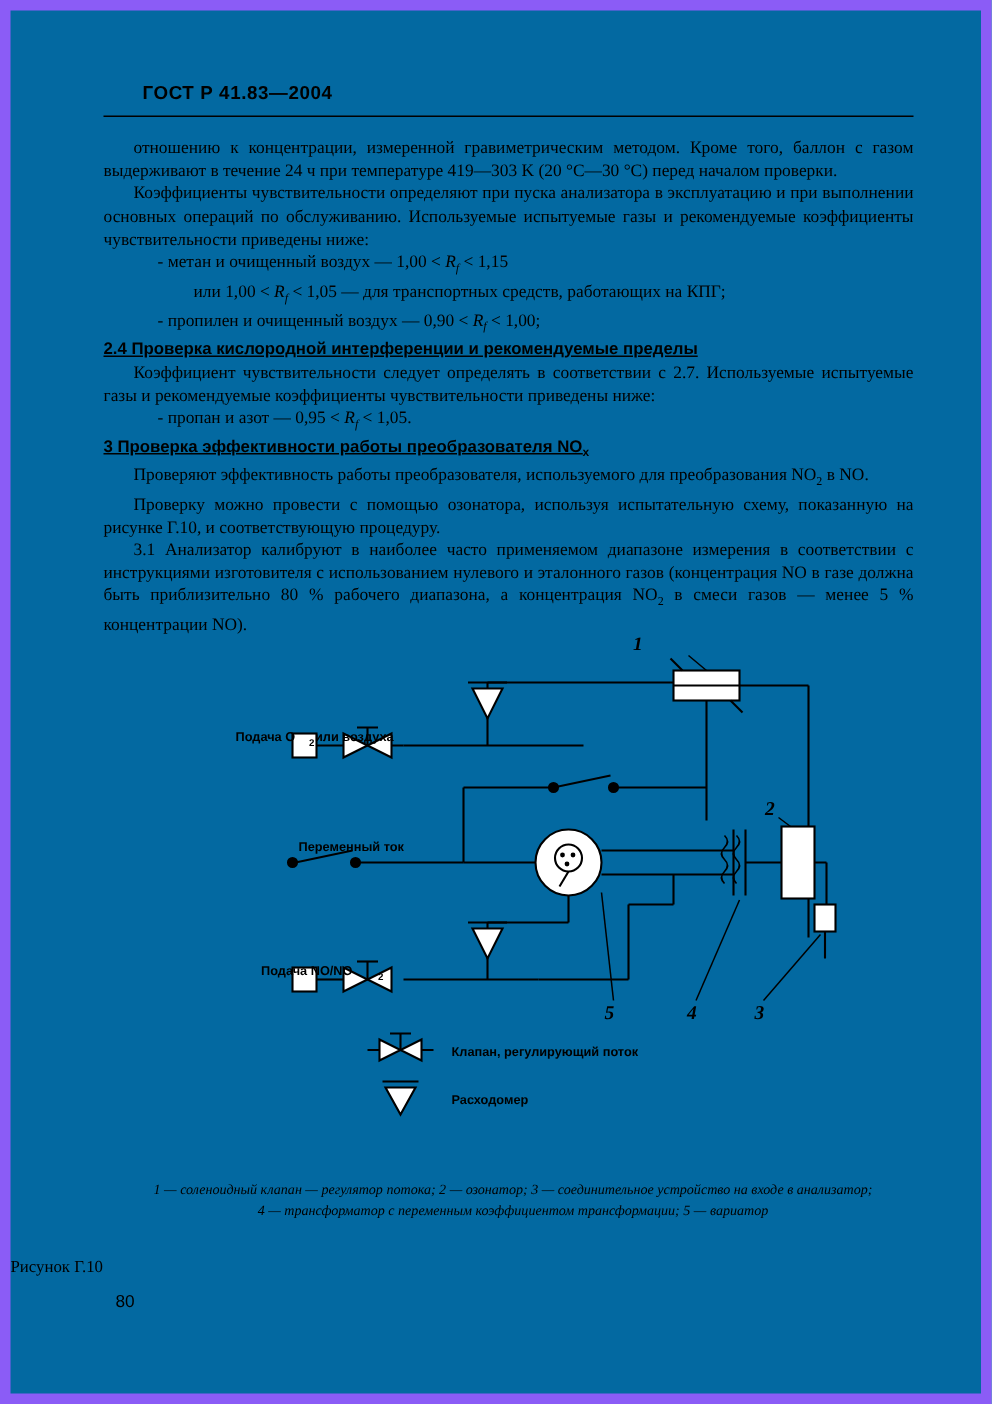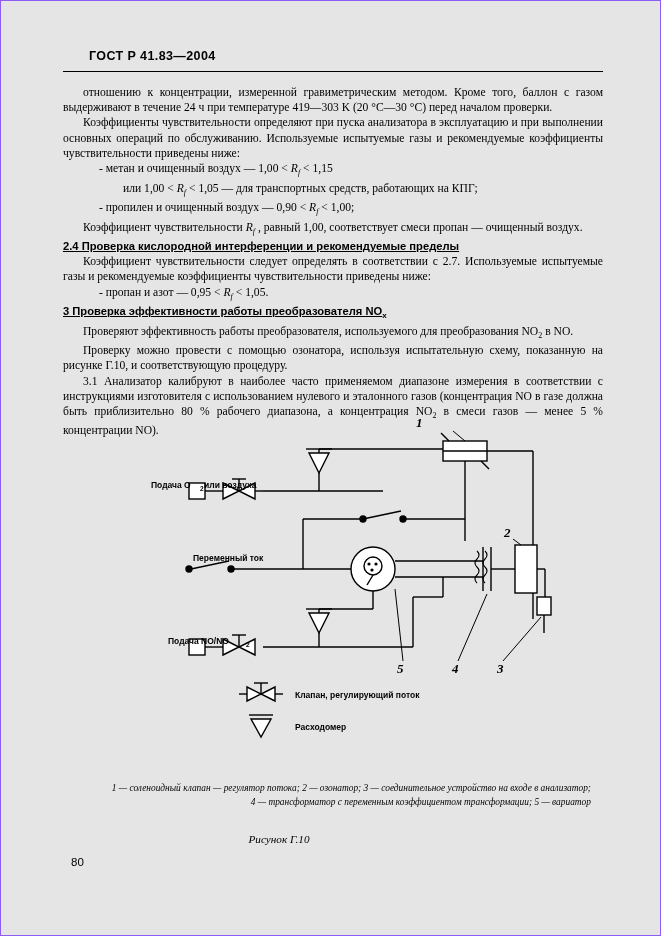--- a/index.html
+++ b/index.html
@@ -14,22 +14,22 @@
     color: #000000;
     position: relative;
     overflow: hidden;
   }
   .page {
     position: absolute;
     left: 0; top: 0;
     width: 661px;
     height: 936px;
     box-sizing: border-box;
-    border: 1px solid #8b5cf6;
-    background: #e5e5e5;
+    border: 7px solid #8b5cf6;
+    background: #0369a1;
   }
   .header {
     position: absolute;
     left: 88px;
     top: 48px;
     font-family: "Liberation Sans", sans-serif;
     font-size: 12.5px;
     font-weight: bold;
     letter-spacing: 0.4px;
   }
@@ -74,31 +74,30 @@
     width: 540px;
     height: 330px;
   }
   .legend {
     position: absolute;
     left: 80px;
     top: 780px;
     width: 510px;
     font-size: 9.4px;
     font-style: italic;
-    text-align: right;
+    text-align: center;
     line-height: 14px;
   }
   .figcap {
     position: absolute;
     left: 0;
     top: 832px;
     width: 556px;
-    text-align: center;
+    text-align: left;
     font-size: 11.2px;
-    font-style: italic;
   }
   .pagenum {
     position: absolute;
     left: 70px;
     top: 855px;
     font-family: "Liberation Sans", sans-serif;
     font-size: 11.5px;
   }
   .fig-label {
     font-family: "Liberation Sans", sans-serif;
@@ -127,21 +126,20 @@
 
   <div class="header">ГОСТ Р 41.83—2004</div>
   <div class="hrule"></div>
 
   <div class="content">
     <p class="ind">отношению к концентрации, измеренной гравиметрическим методом. Кроме того, баллон с газом выдерживают в течение 24 ч при температуре 419—303 K (20 °С—30 °С) перед началом проверки.</p>
     <p class="ind">Коэффициенты чувствительности определяют при пуска анализатора в эксплуатацию и при выполнении основных операций по обслуживанию. Используемые испытуемые газы и рекомендуемые коэффициенты чувствительности приведены ниже:</p>
     <p class="ind3">- метан и очищенный воздух —  1,00 &lt; <span class="ital">R</span><sub class="ital">f</sub> &lt; 1,15</p>
     <p class="ind4">или 1,00 &lt; <span class="ital">R</span><sub class="ital">f</sub> &lt; 1,05  —  для транспортных средств, работающих на КПГ;</p>
     <p class="ind3">- пропилен и очищенный воздух — 0,90 &lt; <span class="ital">R</span><sub class="ital">f</sub> &lt; 1,00;</p>
-    <p class="ind">Коэффициент чувствительности <span class="ital">R</span><sub class="ital">f</sub> , равный 1,00, соответствует смеси пропан — очищенный воздух.</p>
 
     <p class="sechead">2.4 Проверка кислородной интерференции и рекомендуемые пределы</p>
     <p class="ind">Коэффициент чувствительности следует определять в соответствии с 2.7. Используемые испытуемые газы и рекомендуемые коэффициенты чувствительности приведены ниже:</p>
     <p class="ind3">- пропан и азот — 0,95 &lt; <span class="ital">R</span><sub class="ital">f</sub> &lt; 1,05.</p>
 
     <p class="sechead">3 Проверка эффективности работы преобразователя NO<sub>x</sub></p>
     <p class="ind">Проверяют эффективность работы преобразователя, используемого для преобразования NO<sub>2</sub> в NO.</p>
     <p class="ind">Проверку можно провести с помощью озонатора, используя испытательную схему, показанную на рисунке Г.10, и соответствующую процедуру.</p>
     <p class="ind">3.1 Анализатор калибруют в наиболее часто применяемом диапазоне измерения в соответствии с инструкциями изготовителя с использованием нулевого и эталонного газов (концентрация NO в газе должна быть приблизительно  80 %  рабочего  диапазона,  а  концентрация NO<sub>2</sub>  в  смеси газов — менее 5 % концентрации NO).</p>
   </div>

